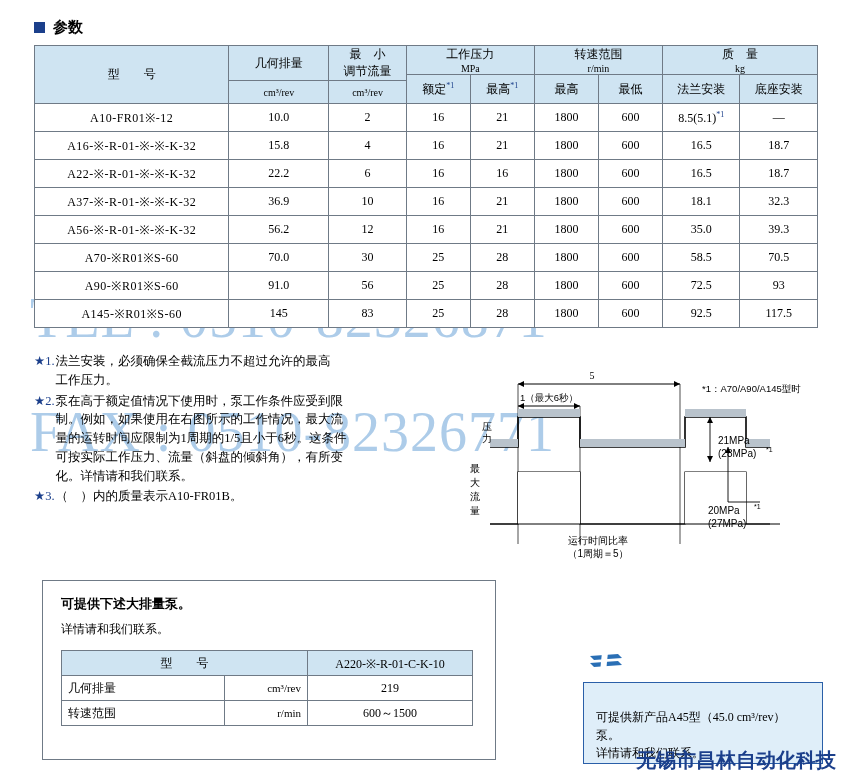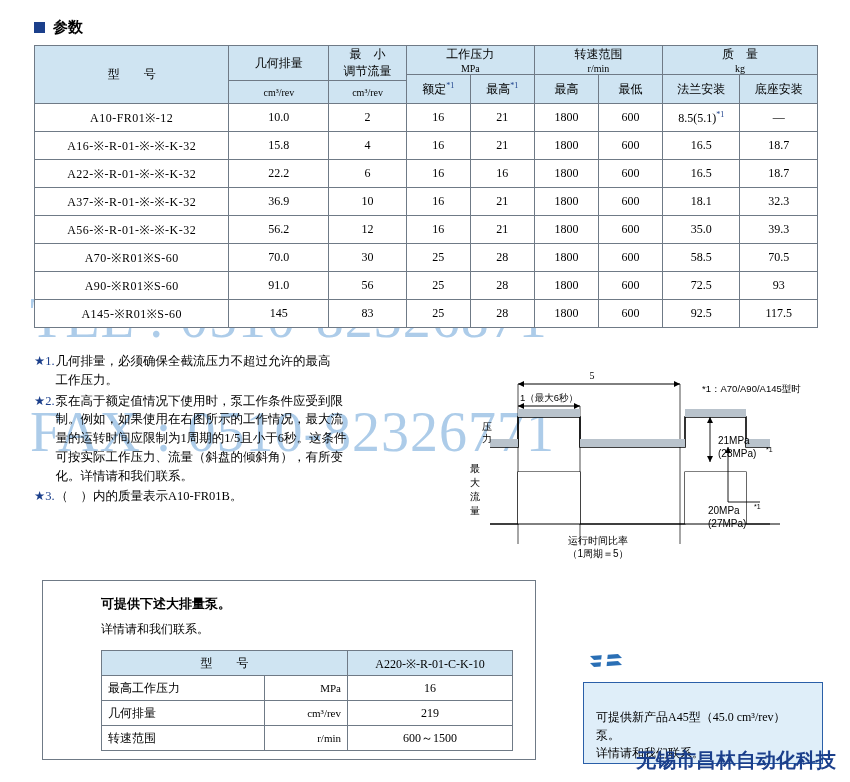--- a/index.html
+++ b/index.html
@@ -76,21 +76,21 @@
   .watermark.second{top:400px;}
   
   .diagram{
     position:absolute;left:470px;top:362px;width:350px;height:210px;
     font-size:10px;
   }
   .diagram svg{display:block;}
   
   .bigpump-box{
     position:absolute;left:42px;top:580px;width:452px;height:178px;
-    border:1px solid #6f7a86;background:#fff;padding-left:40px;
+    border:1px solid #6f7a86;background:#fff;
   }
   .bigpump-title{
     font-size:13px;font-weight:bold;margin:14px 0 0 18px;
   }
   .bigpump-sub{
     font-size:12px;margin:8px 0 0 18px;
   }
   .bigpump-table{
     border-collapse:collapse;margin:12px 0 0 18px;width:412px;font-size:12px;
   }
@@ -259,21 +259,21 @@
         <td>92.5</td>
         <td>117.5</td>
       </tr>
     </tbody>
 </table>
 
 <div class="notes" id="notes-container">
     <div class="note">
       <span class="star">★1.</span>
       <span class="body">
-        <span class="ind">几何排量，必须确保全截流压力不超过允许的最高</span>
+        <span class="ind">法兰安装，必须确保全截流压力不超过允许的最高</span>
         <span class="ind">工作压力。</span>
       </span>
     </div>
     <div class="note">
       <span class="star">★2.</span>
       <span class="body">
         <span class="ind">泵在高于额定值情况下使用时，泵工作条件应受到限</span>
         <span class="ind">制。例如，如果使用在右图所示的工作情况，最大流</span>
         <span class="ind">量的运转时间应限制为1周期的1/5且小于6秒。这条件</span>
         <span class="ind">可按实际工作压力、流量（斜盘的倾斜角），有所变</span>
@@ -352,25 +352,20 @@
   <div class="bigpump-sub">详情请和我们联系。</div>
   <table class="bigpump-table">
     <thead>
       <tr>
         <th colspan="2">型　　号</th>
         <th>A220-※-R-01-C-K-10</th>
       </tr>
     </thead>
     <tbody id="bigpump-body">
         <tr>
-          <td class="label">最高工作压力</td>
-          <td class="unit-cell">MPa</td>
-          <td class="val">16</td>
-        </tr>
-        <tr>
           <td class="label">几何排量</td>
           <td class="unit-cell">cm³/rev</td>
           <td class="val">219</td>
         </tr>
         <tr>
           <td class="label">转速范围</td>
           <td class="unit-cell">r/min</td>
           <td class="val">600～1500</td>
         </tr>
       </tbody>

